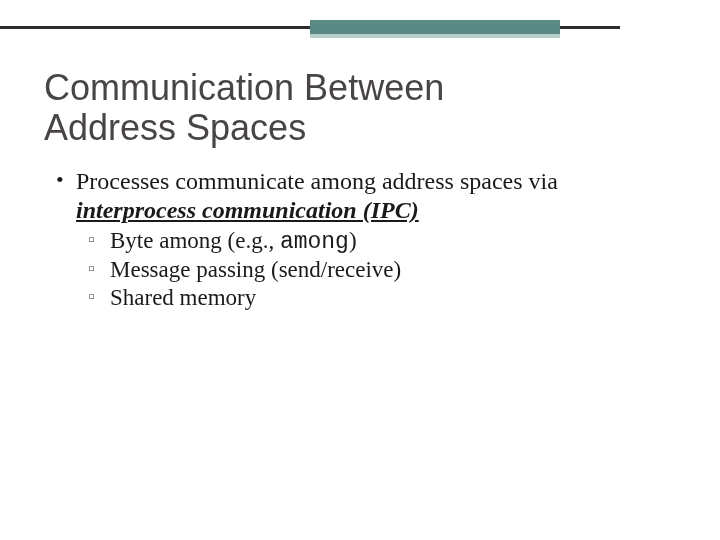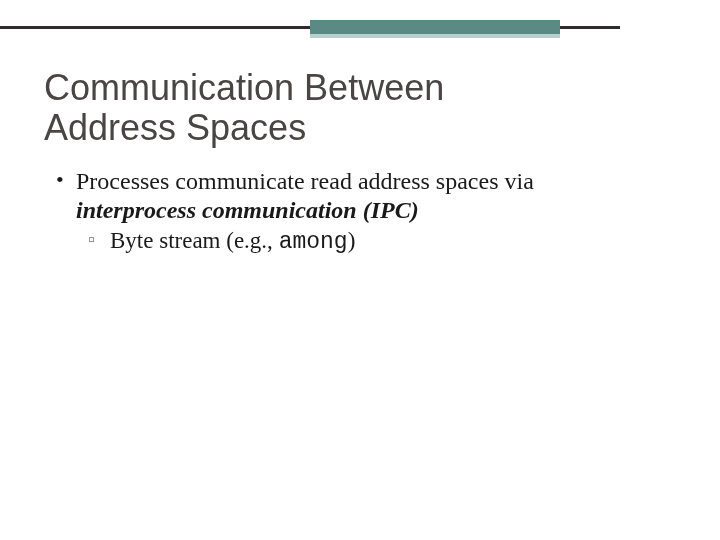--- a/index.html
+++ b/index.html
@@ -67,20 +67,21 @@
     content: "•";
     position: absolute;
     left: -18px;
     top: 0;
     color: #1a1a1a;
     font-size: 22px;
   }
   .ipc {
     font-style: italic;
     font-weight: bold;
+    text-decoration: underline;
   }
   ul.lvl2 {
     margin: 2px 0 0 6px;
     padding: 0 0 0 26px;
     font-size: 23px;
     line-height: 1.22;
   }
   ul.lvl2 > li {
     list-style: none;
     position: relative;
@@ -106,21 +107,23 @@
   <div class="top-bar">
     <div class="bar-dark"></div>
     <div class="bar-accent"></div>
     <div class="bar-accent-light"></div>
   </div>
 
   <h1 class="title">Communication Between Address Spaces</h1>
 
   <ul class="lvl1">
     <li>
-      <span>Processes communicate read address spaces via </span><span class="ipc">interprocess communication (IPC)</span>
+      <span>Processes communicate among address spaces via </span><span class="ipc">interprocess communication (IPC)</span>
       <ul class="lvl2">
         <li>
-          <span>Byte stream (e.g., </span><span class="mono">among</span><span>)</span>
+          <span>Byte among (e.g., </span><span class="mono">among</span><span>)</span>
         </li>
+        <li>Message passing (send/receive)</li>
+        <li>Shared memory</li>
       </ul>
     </li>
   </ul>
 </div>
 
 </body></html>

